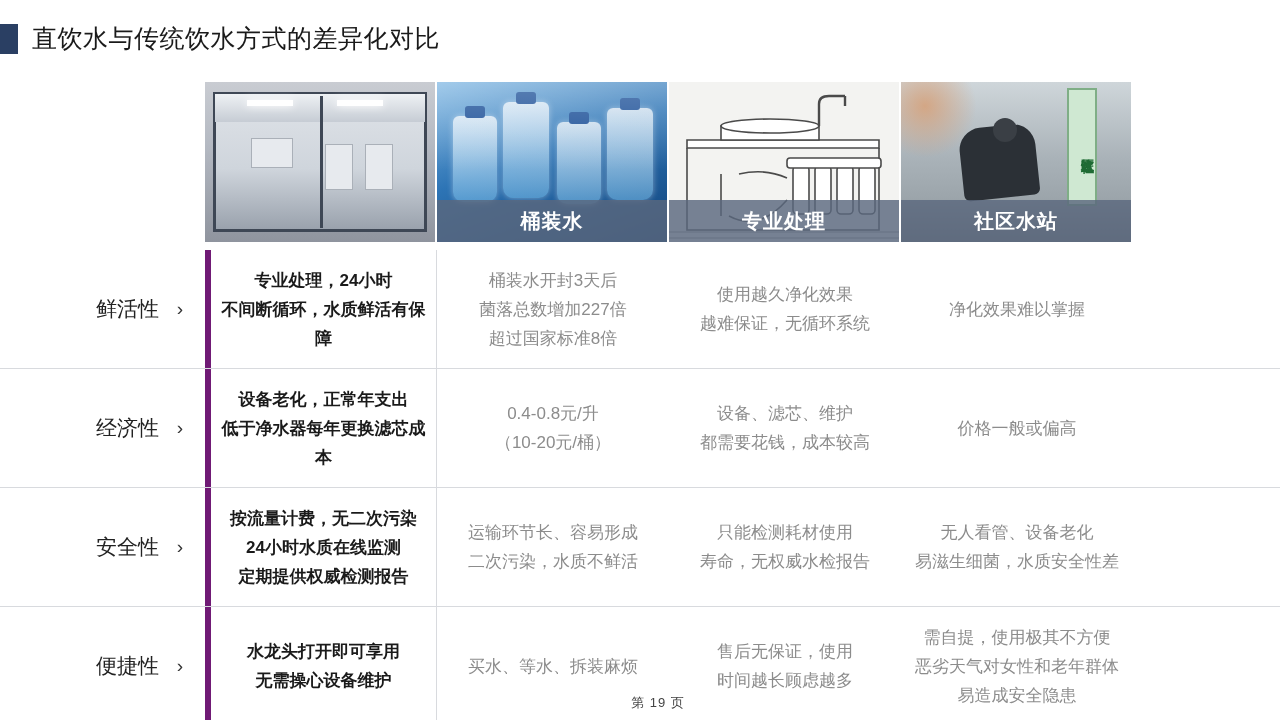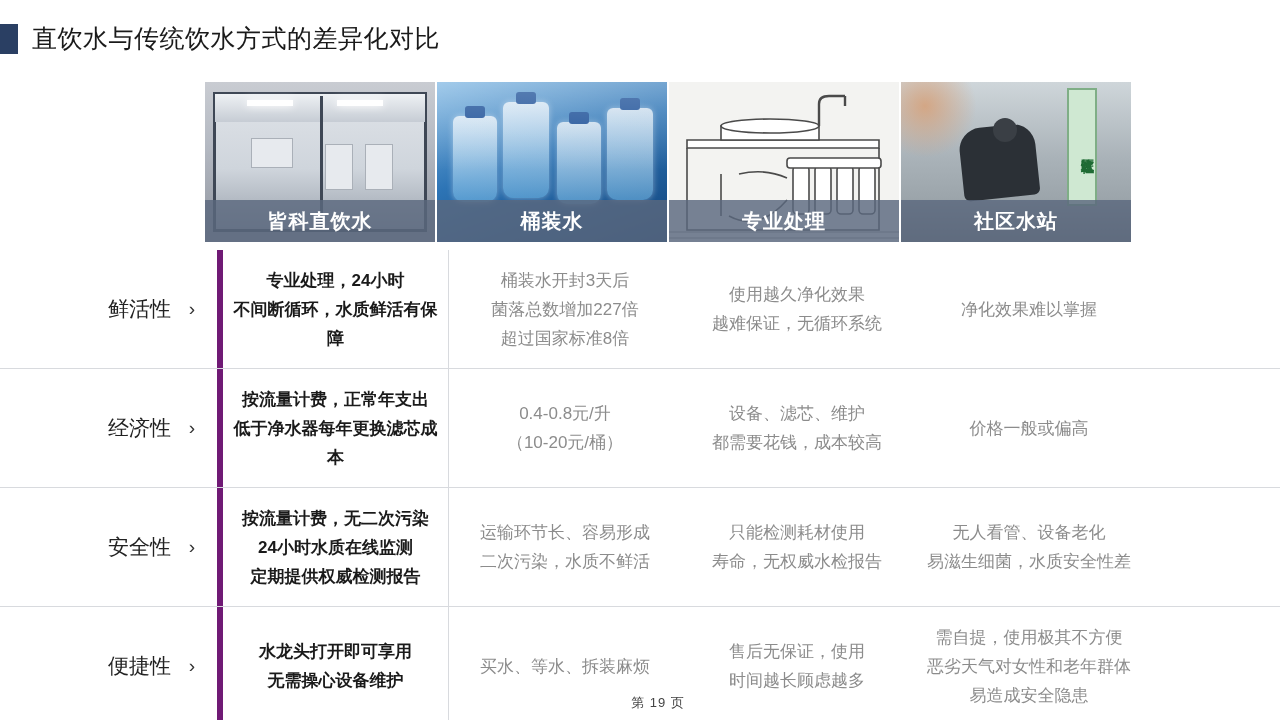--- a/index.html
+++ b/index.html
@@ -186,21 +186,20 @@
   .label-cell {
     width: 205px;
     display: flex;
     align-items: center;
     justify-content: flex-end;
     padding-right: 46px;
     box-sizing: border-box;
     color: #222;
     font-size: 21px;
     position: relative;
-    margin-left: 12px;
   }
   .label-cell .chev {
     position: absolute;
     right: 22px;
     font-size: 19px;
     color: #333;
   }
   .cell {
     width: 232px;
     display: flex;
@@ -250,21 +249,20 @@
 
   <div class="card">
     <div class="photo photo1">
       <div class="p1-ceiling"></div>
       <div class="p1-light" style="left:42px;"></div>
       <div class="p1-light" style="left:132px;"></div>
       <div class="p1-panel" style="left:46px; top:56px; width:40px; height:28px;"></div>
       <div class="p1-panel" style="left:120px; top:62px; width:26px; height:44px;"></div>
       <div class="p1-panel" style="left:160px; top:62px; width:26px; height:44px;"></div>
     </div>
-    <div class="caption">皆科直饮水</div>
   </div>
 
   <div class="card">
     <div class="photo photo2">
       <div class="p2-bottle" style="left:16px; top:34px; width:44px; height:86px;"></div>
       <div class="p2-cap" style="left:28px; top:24px; width:20px; height:12px;"></div>
       <div class="p2-bottle" style="left:66px; top:20px; width:46px; height:96px;"></div>
       <div class="p2-cap" style="left:79px; top:10px; width:20px; height:12px;"></div>
       <div class="p2-bottle" style="left:120px; top:40px; width:44px; height:82px;"></div>
       <div class="p2-cap" style="left:132px; top:30px; width:20px; height:12px;"></div>
@@ -335,21 +333,21 @@
     <div class="cell" style="white-space:pre-line">使用越久净化效果
 越难保证，无循环系统</div>
     <div class="cell" style="white-space:pre-line">净化效果难以掌握</div>
   </div>
 
   <div class="row row-h2">
     <div class="label-cell">
       <span>经济性</span>
       <span class="chev">›</span>
     </div>
-    <div class="cell primary" style="white-space:pre-line">按流量计费，正常年支出
+    <div class="cell primary" style="white-space:pre-line">设备老化，正常年支出
 低于净水器每年更换滤芯成本</div>
     <div class="cell" style="white-space:pre-line">0.4-0.8元/升
 （10-20元/桶）</div>
     <div class="cell" style="white-space:pre-line">设备、滤芯、维护
 都需要花钱，成本较高</div>
     <div class="cell" style="white-space:pre-line">价格一般或偏高</div>
   </div>
 
   <div class="row row-h3">
     <div class="label-cell">

